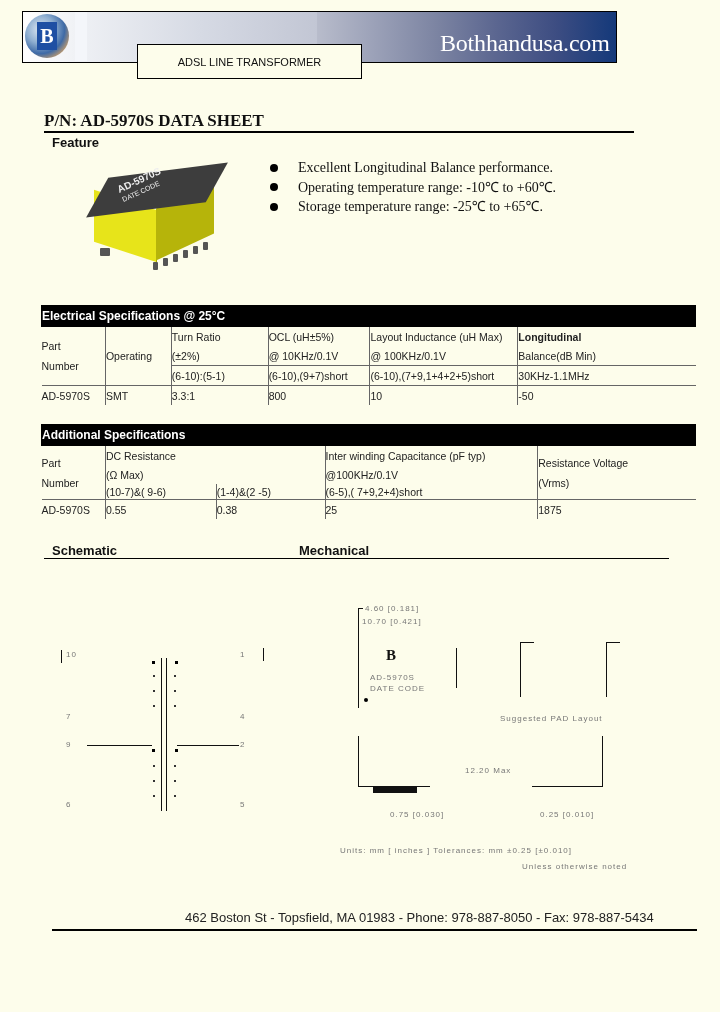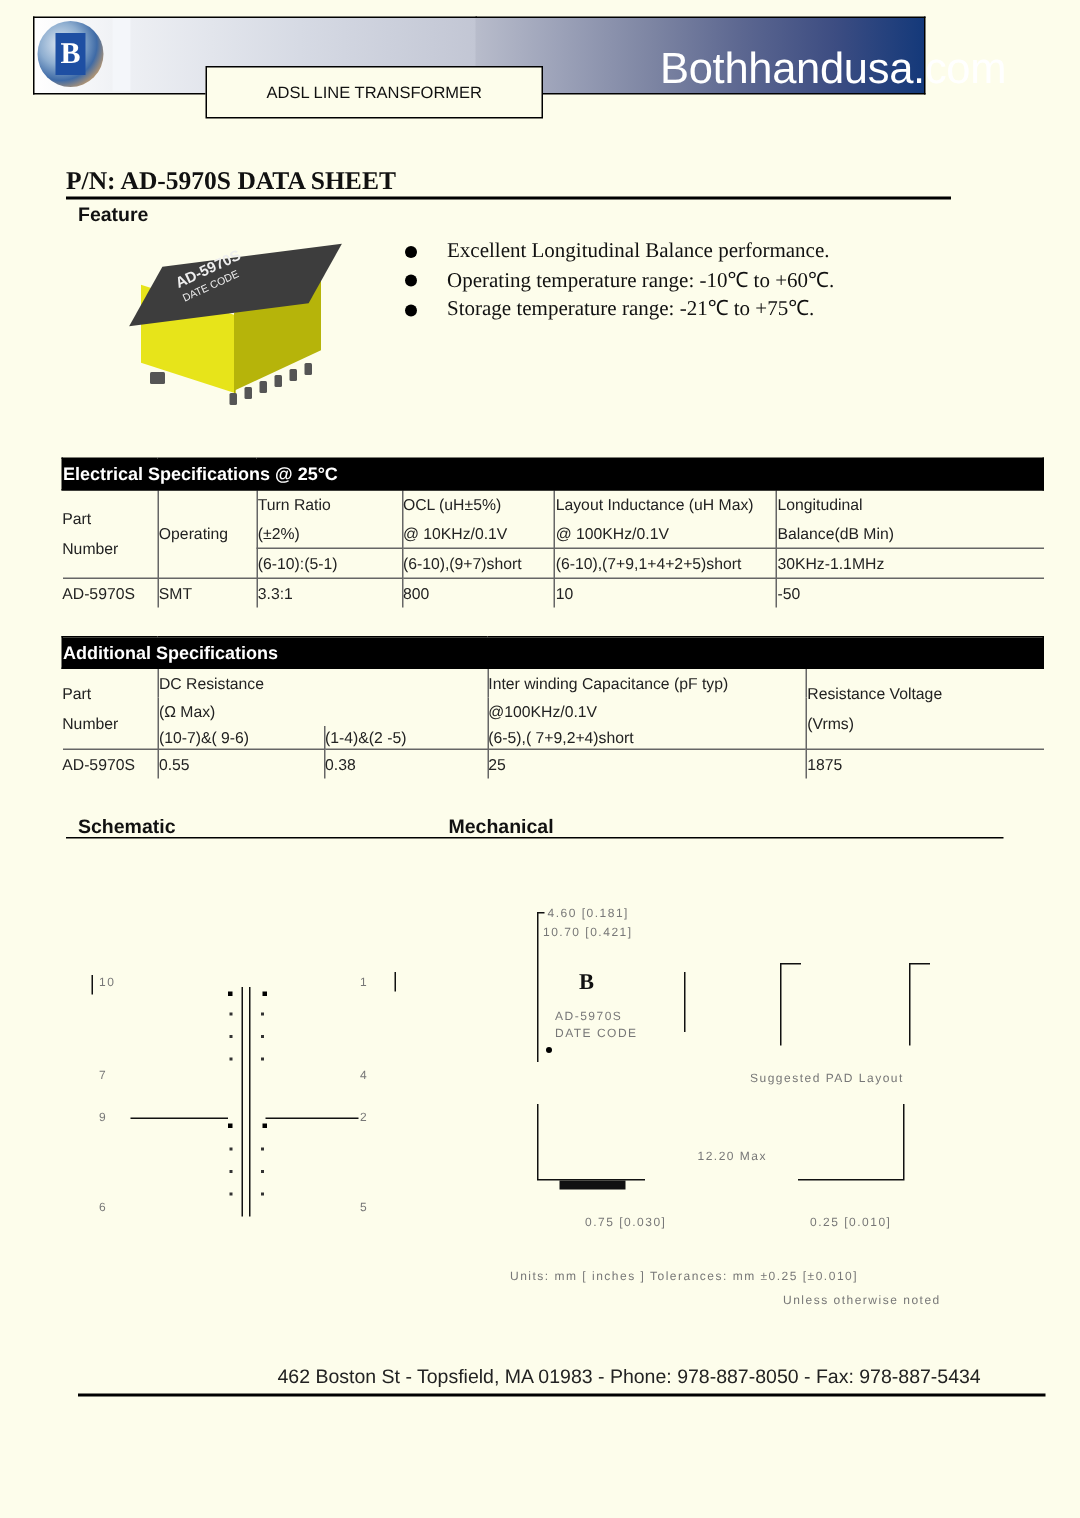--- a/index.html
+++ b/index.html
@@ -22,21 +22,21 @@
     left:25px; top:14px; width:44px; height:44px; border-radius:50%;
     background:radial-gradient(circle at 35% 35%,#dfe8f2 0%,#8eaed0 35%,#3e6aa6 60%,#c79d6a 80%,#6b6b6b 100%);
   }
   .logo-mark {
     left:37px; top:22px; width:20px; height:28px; background:#1e4fa3;
     color:#fff; font-family:"Liberation Serif", serif; font-weight:bold; font-size:20px;
     display:flex; align-items:center; justify-content:center;
   }
   .logo-strip { left:75px; top:12px; width:12px; height:49px; background:#f4f6fa; }
   .site-name {
-    left:440px; top:30px; font-family:Liberation Sans, sans-serif; font-size:29px; color:#ffffff;
+    left:440px; top:30px; font-family:Liberation Serif, serif; font-size:24px; color:#ffffff;
     letter-spacing:-0.2px;
   }
   .subtitle-box {
     left:137px; top:44px; width:223px; height:33px; border:1px solid #000; background:#fdfdeb;
     display:flex; align-items:center; justify-content:center; font-size:11px;
   }
 
   .doc-title {
     left:44px; top:111px; font-family:"Liberation Serif", serif; font-weight:bold; font-size:17px;
   }
@@ -123,21 +123,21 @@
   <li>
       <span class="bullet"></span>
       <span>Excellent Longitudinal Balance performance.</span>
     </li>
   <li>
       <span class="bullet"></span>
       <span>Operating temperature range: -10℃  to +60℃.</span>
     </li>
   <li>
       <span class="bullet"></span>
-      <span>Storage temperature range: -21℃  to +75℃.</span>
+      <span>Storage temperature range: -25℃  to +65℃.</span>
     </li>
 </ul>
 
 <table class="spec" style="left:41px;top:305px;width:655px;">
   <colgroup>
     <col style="width:64px">
       <col style="width:66px">
       <col style="width:97px">
       <col style="width:102px">
       <col style="width:148px">
@@ -149,21 +149,21 @@
       </tr>
   <tr>
     <td rowspan="3" style="border-left:none;line-height:20px;">
       <div>Part</div>
       <div>Number</div>
     </td>
     <td rowspan="3">Operating</td>
     <td class="noborder-bottom">Turn Ratio</td>
     <td class="noborder-bottom">OCL (uH±5%)</td>
     <td class="noborder-bottom">Layout Inductance (uH Max)</td>
-    <td class="noborder-bottom" style="border-right:none;">Longitudinal</td>
+    <td class="noborder-bottom" style="border-right:none;font-weight:bold;">Longitudinal</td>
   </tr>
   <tr>
     <td class="noborder-top">(±2%)</td>
     <td class="noborder-top">@ 10KHz/0.1V</td>
     <td class="noborder-top">@ 100KHz/0.1V</td>
     <td class="noborder-top" style="border-right:none;">Balance(dB Min)</td>
   </tr>
   <tr>
     <td>(6-10):(5-1)</td>
     <td>(6-10),(9+7)short</td>

